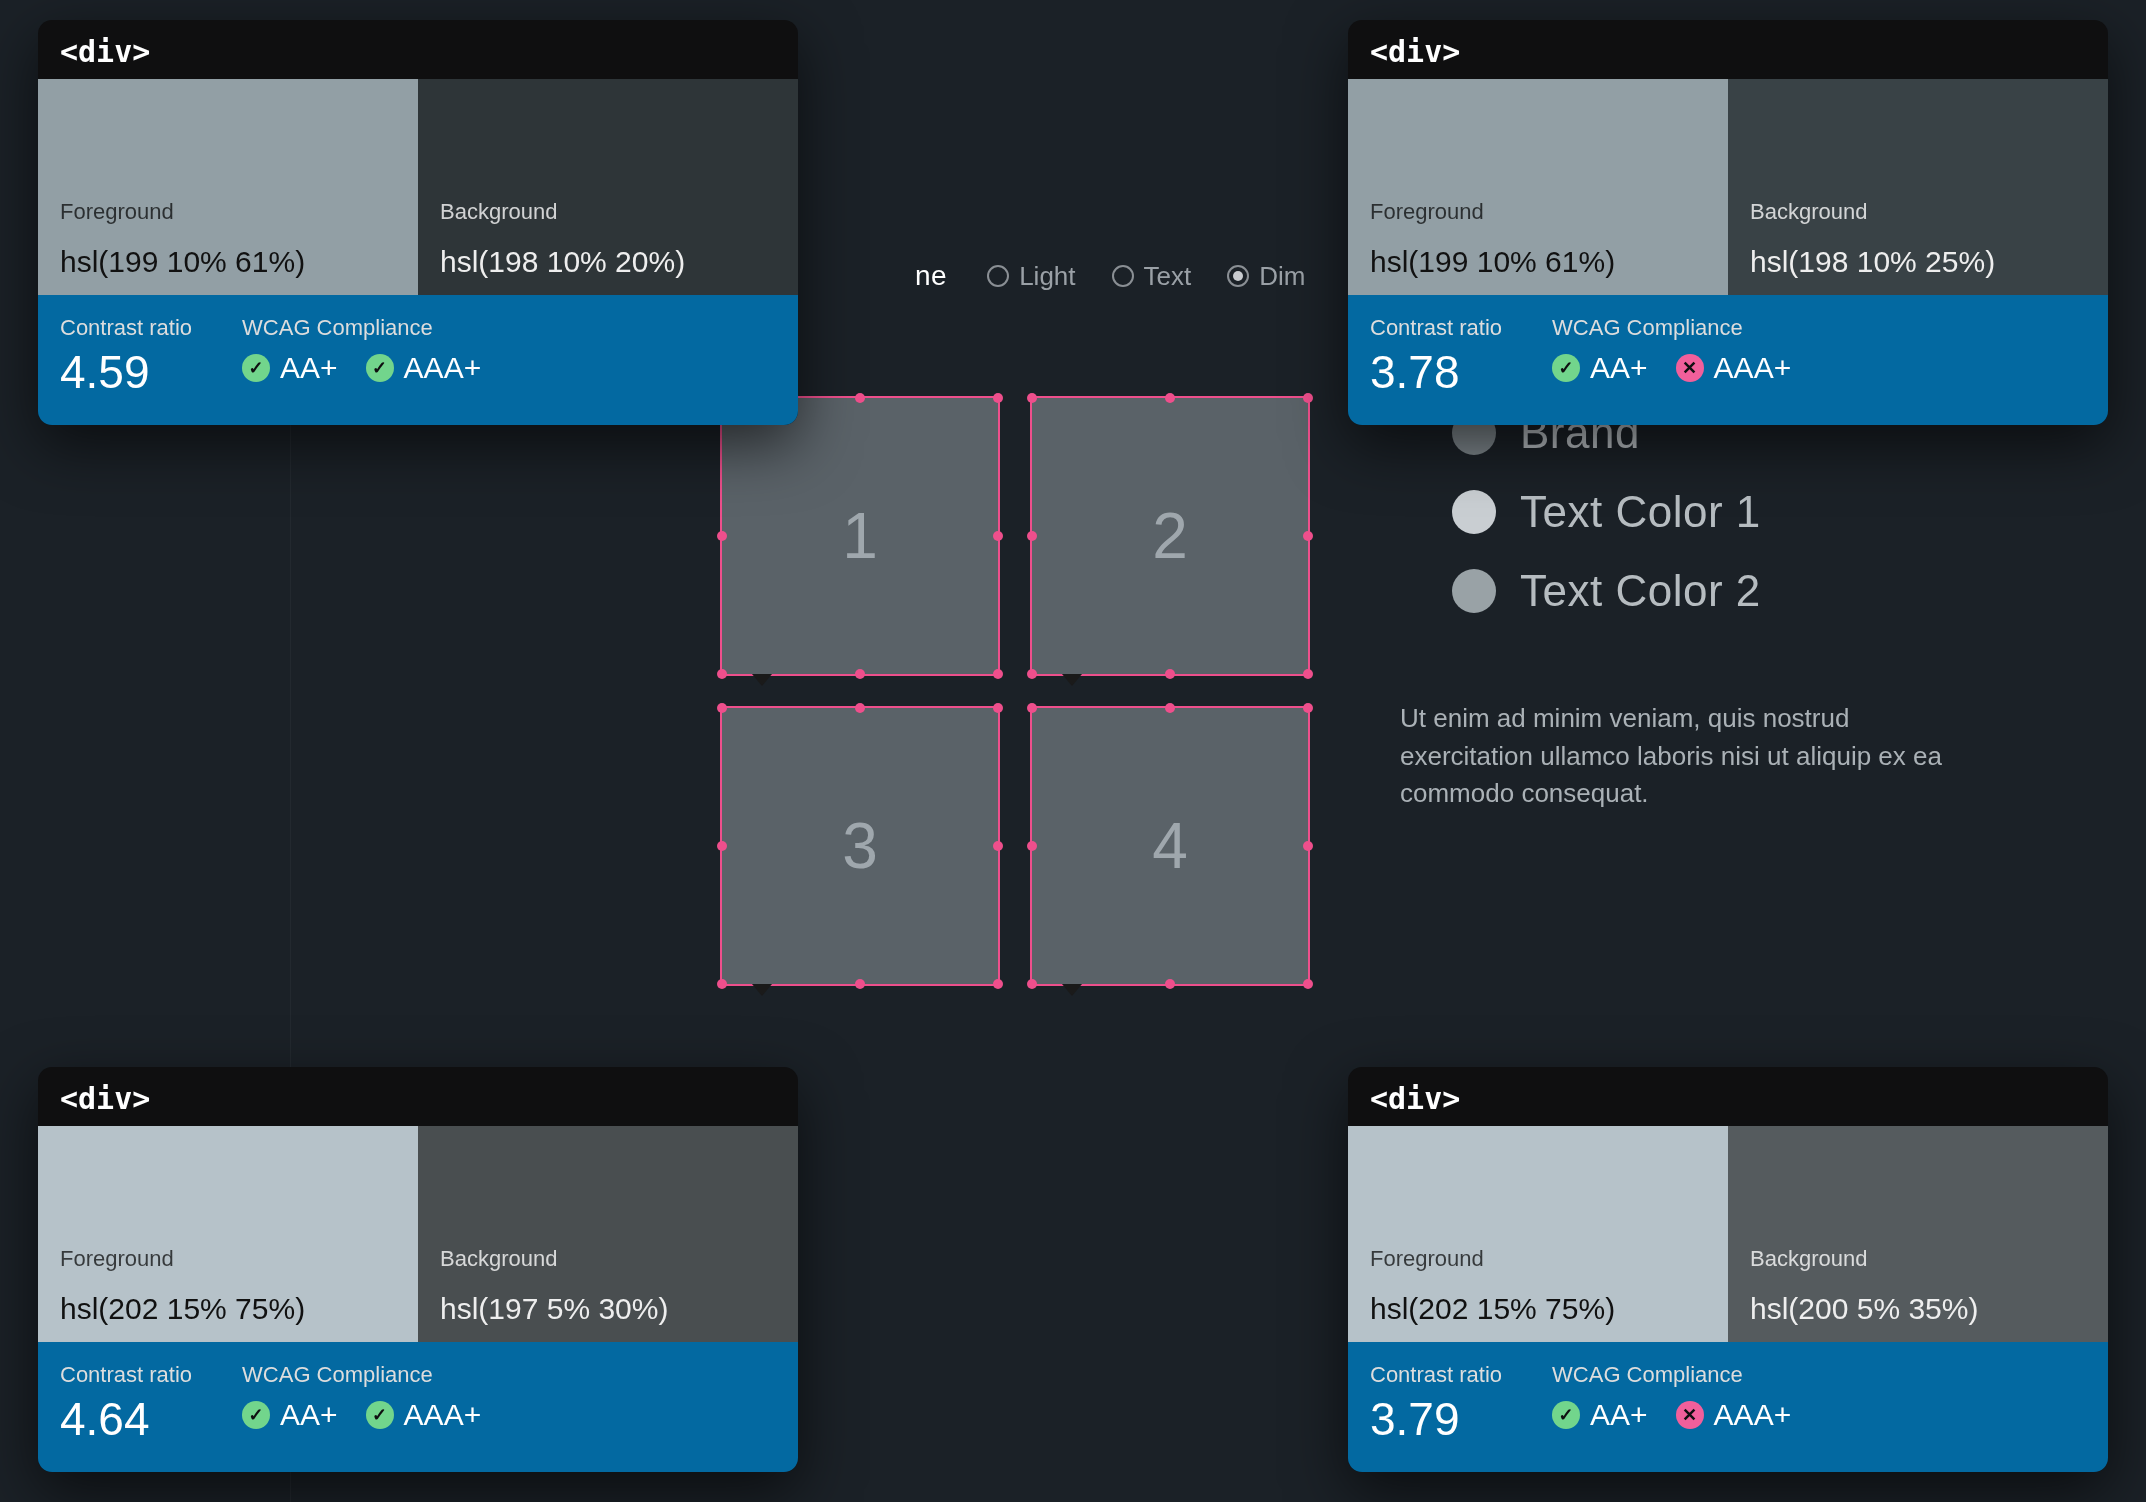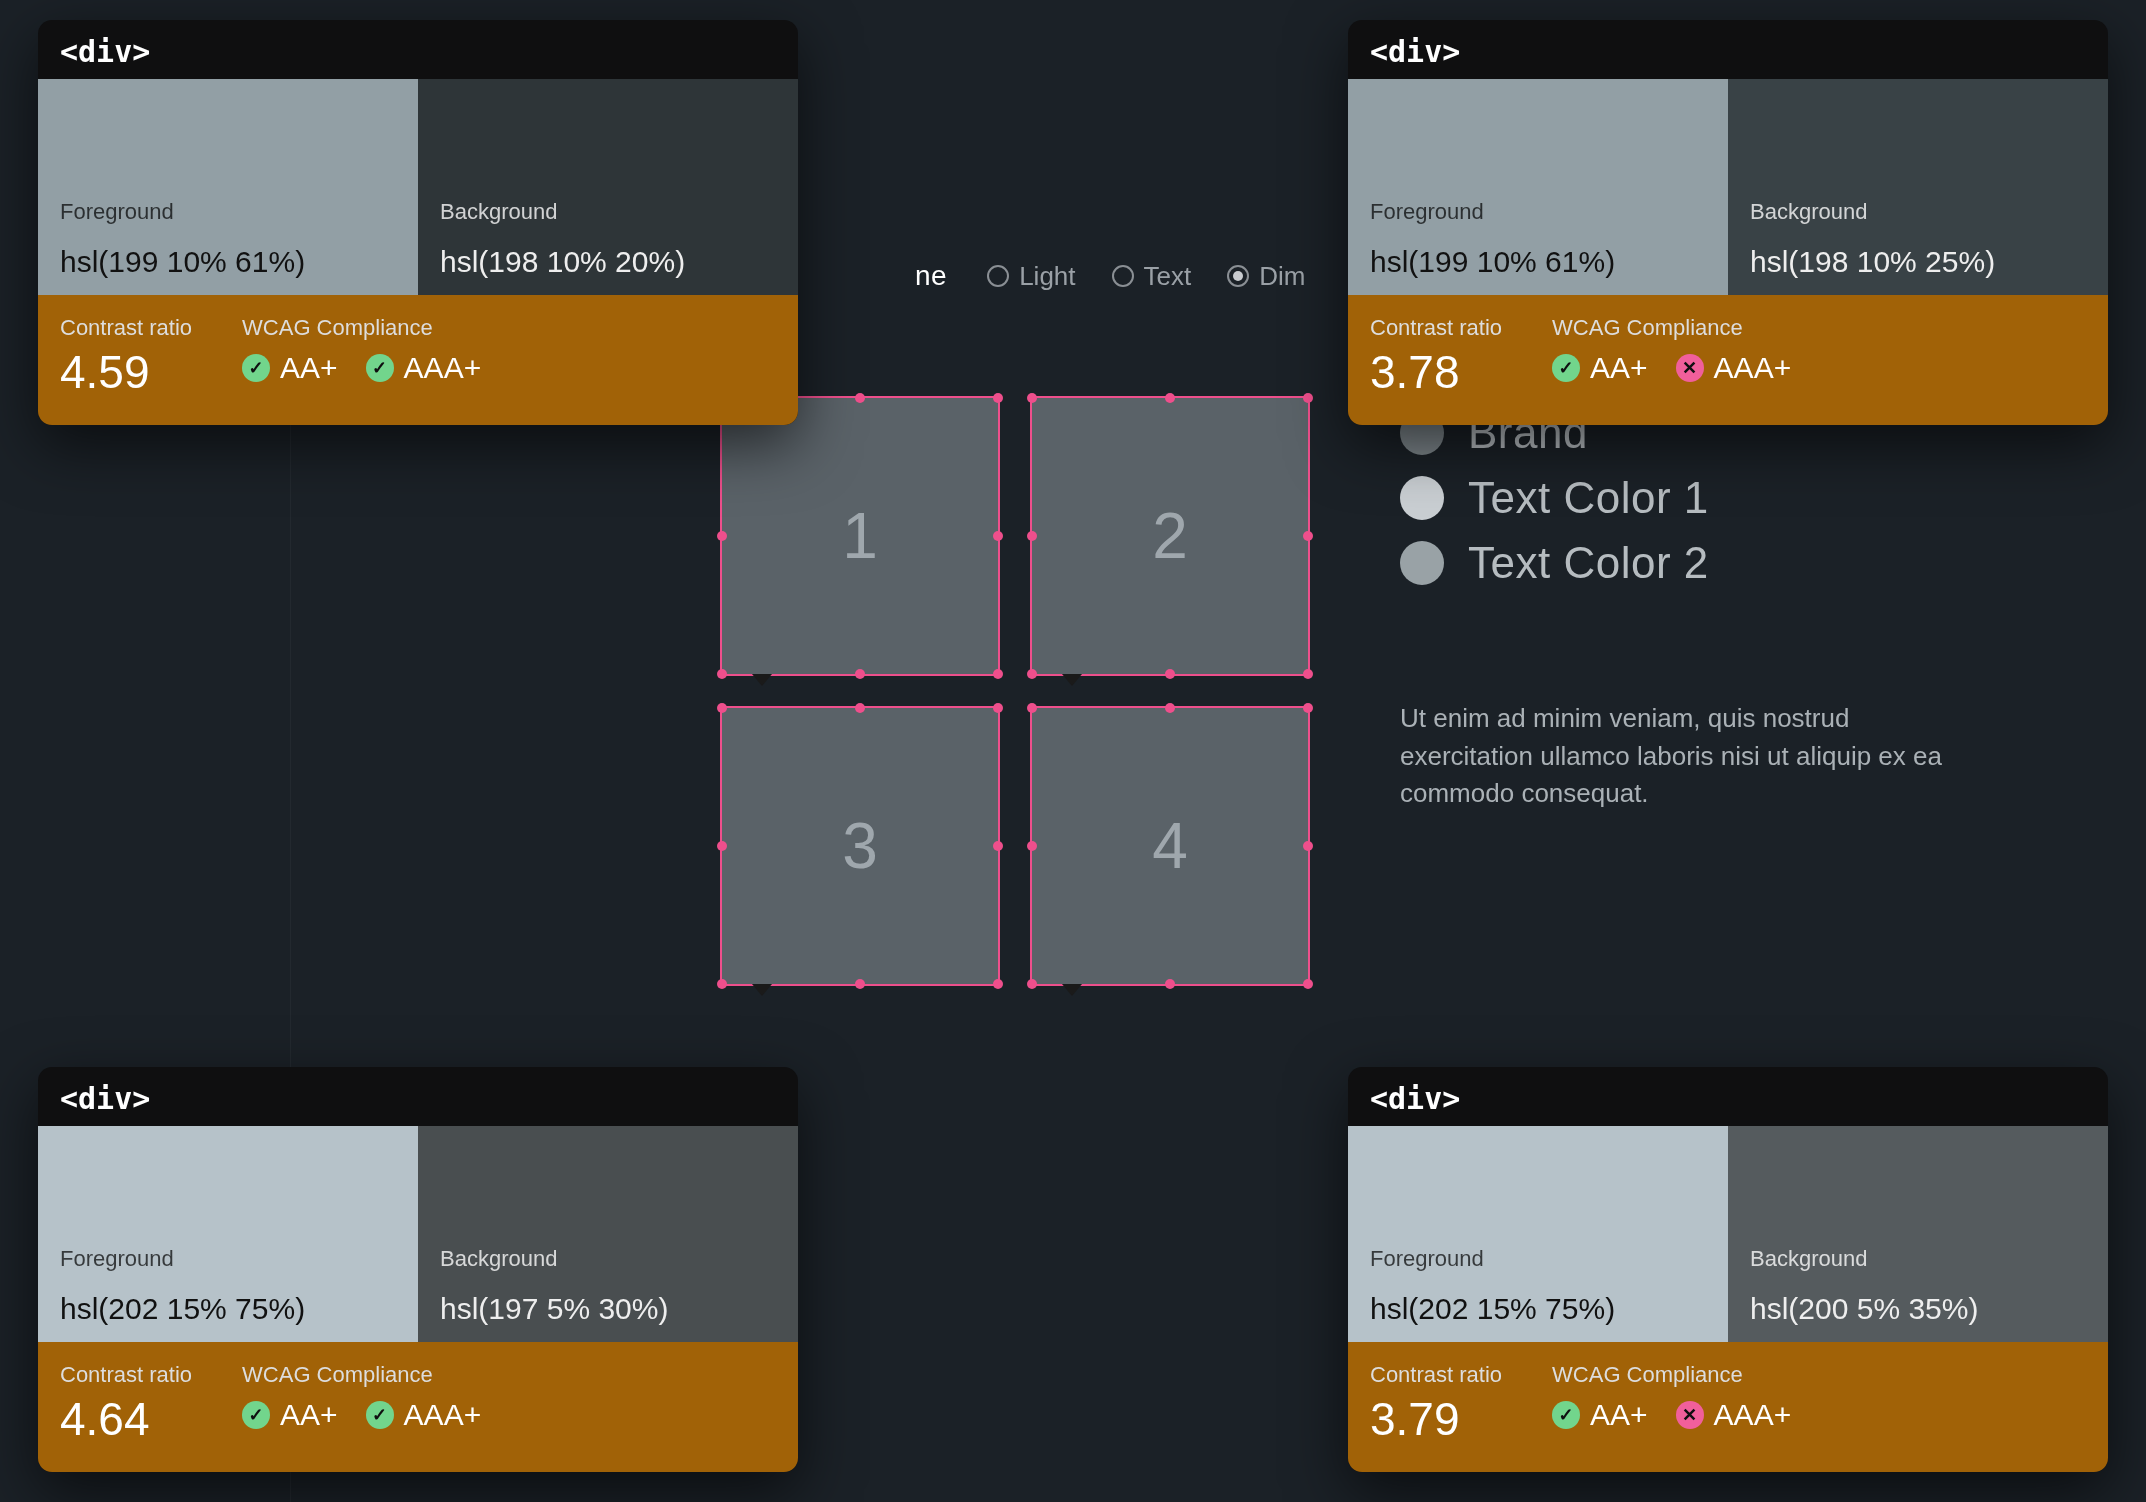--- a/index.html
+++ b/index.html
@@ -82,23 +82,23 @@
   .h-tm{top:-5px;left:calc(50% - 5px)} .h-bm{bottom:-5px;left:calc(50% - 5px)}
   .h-ml{left:-5px;top:calc(50% - 5px)} .h-mr{right:-5px;top:calc(50% - 5px)}
   .anchor {
     position:absolute; bottom:-12px; left:30px;
     width:0;height:0;border-left:10px solid transparent;border-right:10px solid transparent;
     border-top:12px solid #1a1a1a;
   }
 
   .legend {
     position: absolute;
-    left: 1400px;
+    left: 1452px;
     top: 408px;
-    display:flex; flex-direction:column; gap:15px;
+    display:flex; flex-direction:column; gap:29px;
   }
   .legend-row { display:flex; align-items:center; gap:24px; }
   .legend-dot { width:44px; height:44px; border-radius:50%; }
   .legend-label { font-size:44px; font-weight:300; color:#b6bcc0; letter-spacing:0.5px;}
 
   .paragraphs {
     position:absolute;
     left: 1400px;
     top: 700px;
     width: 560px;
@@ -129,21 +129,21 @@
     flex:1;
     padding: 120px 22px 16px 22px;
     position:relative;
   }
   .swatch .sw-label { font-size:22px; color: rgba(0,0,0,0.7); }
   .swatch.dark .sw-label { color: rgba(255,255,255,0.78); }
   .swatch .sw-val { font-size:30px; color:#111; margin-top:20px; }
   .swatch.dark .sw-val { color:#eee; }
   .metrics {
     display:flex; padding: 20px 22px 26px; gap: 50px;
-    background:#a16207;
+    background:#0369a1;
   }
   .metric-label { font-size:22px; color:#ddd; }
   .metric-value { font-size:46px; color:#fff; font-weight:400; margin-top:4px;}
   .wcag-block .pills { display:flex; gap:28px; margin-top:10px; align-items:center; }
   .pill { display:flex; align-items:center; gap:10px; font-size:30px; color:#fff; }
   .badge {
     width:28px; height:28px; border-radius:50%;
     display:flex;align-items:center;justify-content:center;
     font-size:18px; color:#0f0f10; font-weight:900;
   }

